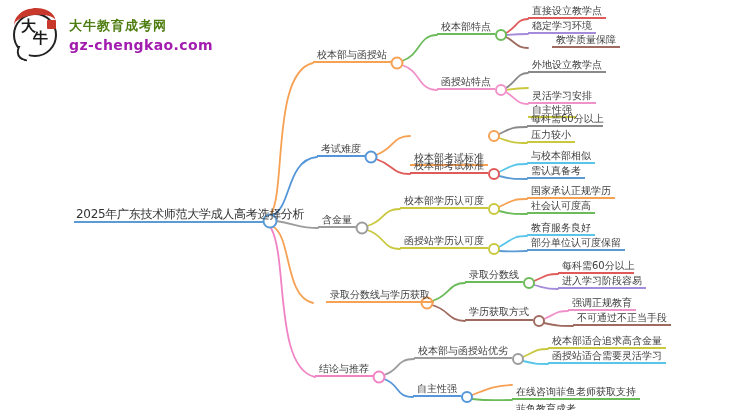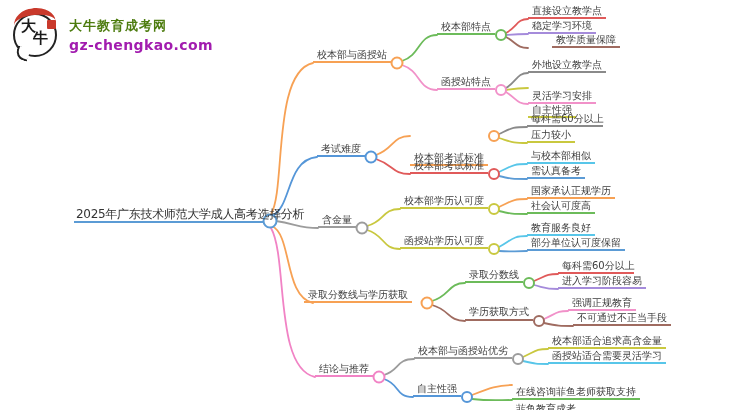--- a/index.html
+++ b/index.html
@@ -123,21 +123,21 @@
   <circle cx="539" cy="321" r="5" style="--c: #9F6B60;"></circle>
   <circle cx="518" cy="359" r="5" style="--c: #9C9C9C;"></circle>
   <circle cx="467" cy="397" r="5" style="--c: #5596D8;"></circle>
 </svg>
 
 <div class="mm-node mm-root" style="left: 74px; top: 208px; width: 190px; --c: #5B9BD5;">2025年广东技术师范大学成人高考选择分析</div>
 
 <div class="mm-node" style="left: 313px; top: 48px; width: 78px; --c: #F7A154;">校本部与函授站</div>
 <div class="mm-node" style="left: 317px; top: 142px; width: 48px; --c: #5596D8;">考试难度</div>
 <div class="mm-node" style="left: 318px; top: 213px; width: 38px; --c: #9C9C9C;">含金量</div>
-<div class="mm-node" style="left: 304px; top: 288px; width: 108px; --c: #F7A154;">录取分数线与学历获取</div>
+<div class="mm-node" style="left: 326px; top: 288px; width: 108px; --c: #F7A154;">录取分数线与学历获取</div>
 <div class="mm-node" style="left: 315px; top: 362px; width: 58px; --c: #F183C5;">结论与推荐</div>
 
 <div class="mm-node" style="left: 437px; top: 20px; width: 58px; --c: #6CBB5A;">校本部特点</div>
 <div class="mm-node" style="left: 437px; top: 75px; width: 58px; --c: #F191C9;">函授站特点</div>
 <div class="mm-node" style="left: 410px; top: 121px; width: 78px; margin-top: 30px; --c: #F7A154;">校本部考试标准</div>
 <div class="mm-node" style="left: 410px; top: 159px; width: 78px; --c: #E05A5A;">校本部考试标准</div>
 <div class="mm-node" style="left: 400px; top: 194px; width: 88px; --c: #C9C83F;">校本部学历认可度</div>
 <div class="mm-node" style="left: 400px; top: 234px; width: 88px; --c: #C9C83F;">函授站学历认可度</div>
 <div class="mm-node" style="left: 465px; top: 268px; width: 58px; --c: #6CBB5A;">录取分数线</div>
 <div class="mm-node" style="left: 465px; top: 306px; width: 68px; font-family: Liberation Mono, monospace; --c: #9F6B60;">学历获取方式</div>

